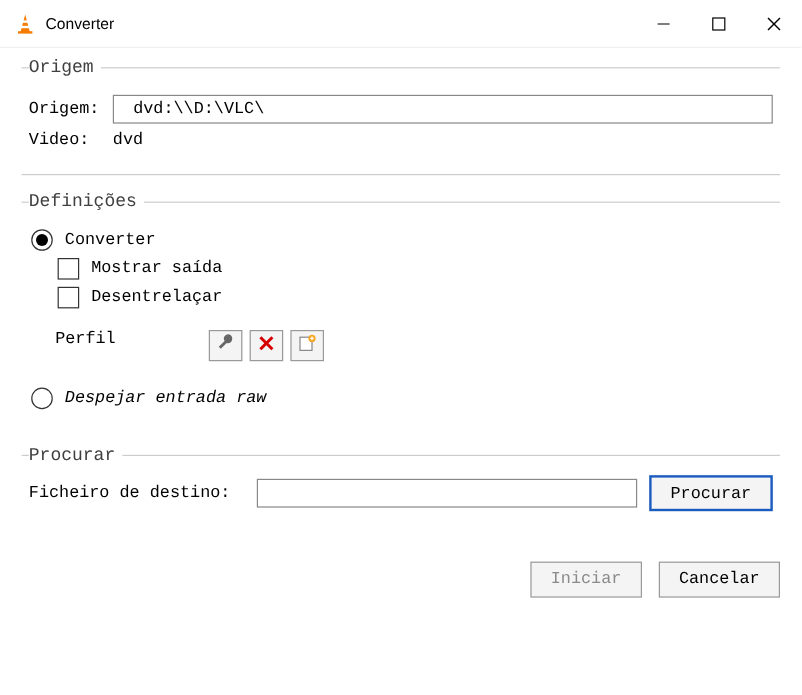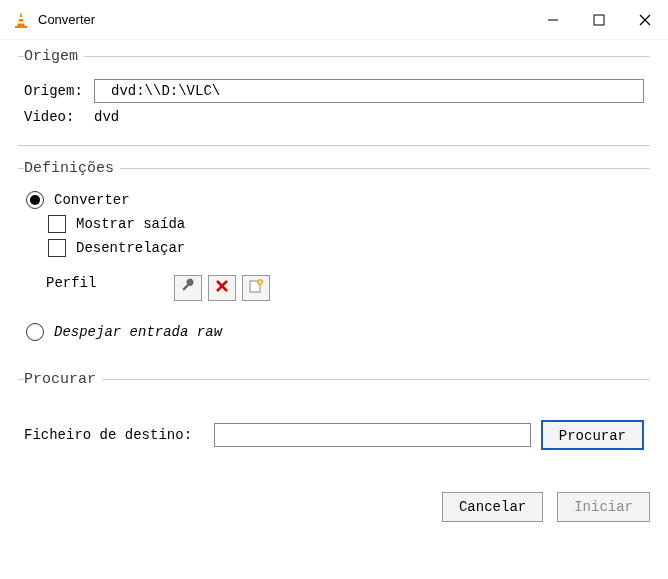--- a/index.html
+++ b/index.html
@@ -101,21 +101,21 @@
     padding: 4px 16px; font-family: "Courier New", monospace;
     font-size: 14px; min-width: 90px; 
     height: 30px; line-height: 20px;
   }
   .btn.primary { border: 2px solid #1a5bbf; }
   .btn.disabled { color: #8a8a8a; }
   .footer {
     display: flex; justify-content: flex-end; gap: 14px;
     padding: 6px 18px 0 18px;
   }
-  .dest-row { display: flex; align-items: center; gap: 10px; margin-top: 24px; }
+  .dest-row { display: flex; align-items: center; gap: 10px; }
 </style>
 </head>
 <body>
 
 <div class="titlebar">
   <span class="icon">
     <svg viewBox="0 0 18 18" width="18" height="18">
       <polygon points="9,1 13,16 5,16" fill="#f57c00"></polygon>
       <rect x="6.2" y="6" width="5.6" height="2" fill="#fff"></rect>
       <rect x="5.4" y="10.5" width="7.2" height="2" fill="#fff"></rect>
@@ -214,15 +214,15 @@
     <div class="dest-row">
       <span class="label-wide">Ficheiro de destino:</span>
       <input type="text" class="field" style="flex: 1 1 0%;" value="">
       <button class="btn primary">Procurar</button>
     </div>
   </fieldset>
 
 </div>
 
 <div class="footer">
+  <button class="btn disabled">Iniciar</button>
   <button class="btn">Cancelar</button>
-  <button class="btn disabled">Iniciar</button>
 </div>
 
 </body></html>

